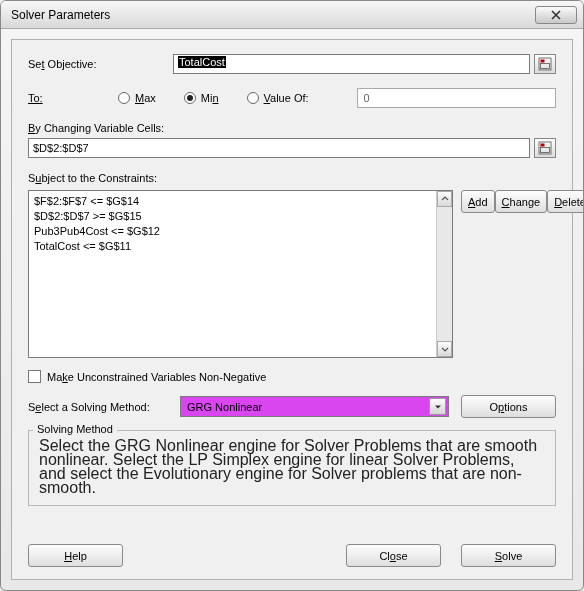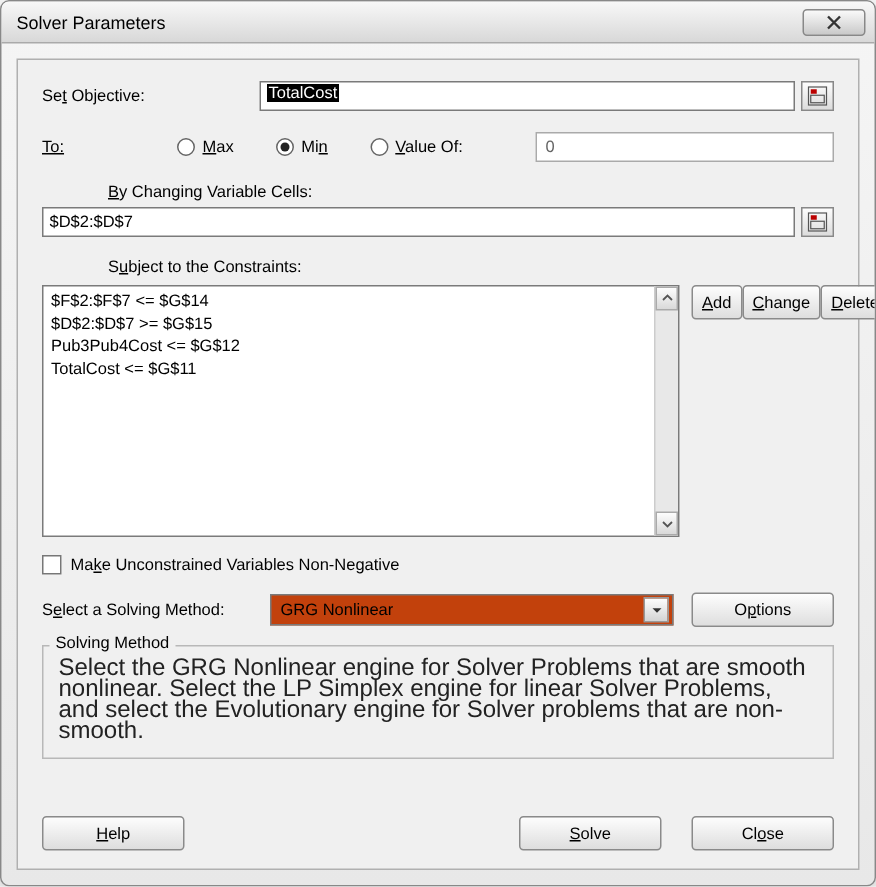--- a/index.html
+++ b/index.html
@@ -126,21 +126,20 @@
     background: #fff;
     padding: 1px 6px;
     font-size: 11px;
     color: #666;
     margin-left: 20px;
   }
   .section-label {
     margin-top: 14px;
     margin-bottom: 4px;
     font-size: 11px;
-    margin-left: 44px;
   }
   .constraints-area {
     display: flex;
     gap: 8px;
     margin-top: 2px;
   }
   .constraints-box {
     flex: 1;
     height: 168px;
     border: 1px solid #7a7a7a;
@@ -205,21 +204,21 @@
     display: flex;
     align-items: center;
     margin-top: 12px;
     gap: 12px;
   }
   .method-row .label { width: 140px; }
   .dropdown {
     flex: 1;
     height: 21px;
     border: 1px solid #7a7a7a;
-    background: #c2410c;
+    background: #d946ef;
     display: flex;
     align-items: center;
     padding: 0 2px 0 6px;
     gap: 13px;
   }
   .dropdown .dd-text { flex:1; font-size:11px; }
   .dd-btn {
     width: 17px; height: 17px;
     background: linear-gradient(#fdfdfd,#d4d4d4);
     border: 1px solid #999;
@@ -391,21 +390,21 @@
       <div class="legend">Solving Method</div>
       <div class="help-text">Select the GRG Nonlinear engine for Solver Problems that are smooth nonlinear. Select the LP Simplex engine for linear Solver Problems, and select the Evolutionary engine for Solver problems that are non-smooth.</div>
     </div>
 
     <div class="bottom-row">
       <div class="btn">
           <span><span class="ul">H</span><span>elp</span></span>
         </div>
       <div class="flex-spacer"></div>
       <div class="btn">
+          <span><span>Cl</span><span class="ul">o</span><span>se</span></span>
+        </div>
+      <div class="btn">
           <span><span class="ul">S</span><span>olve</span></span>
-        </div>
-      <div class="btn">
-          <span><span>Cl</span><span class="ul">o</span><span>se</span></span>
         </div>
     </div>
 
   </div>
 </div>
 
 </body></html>

